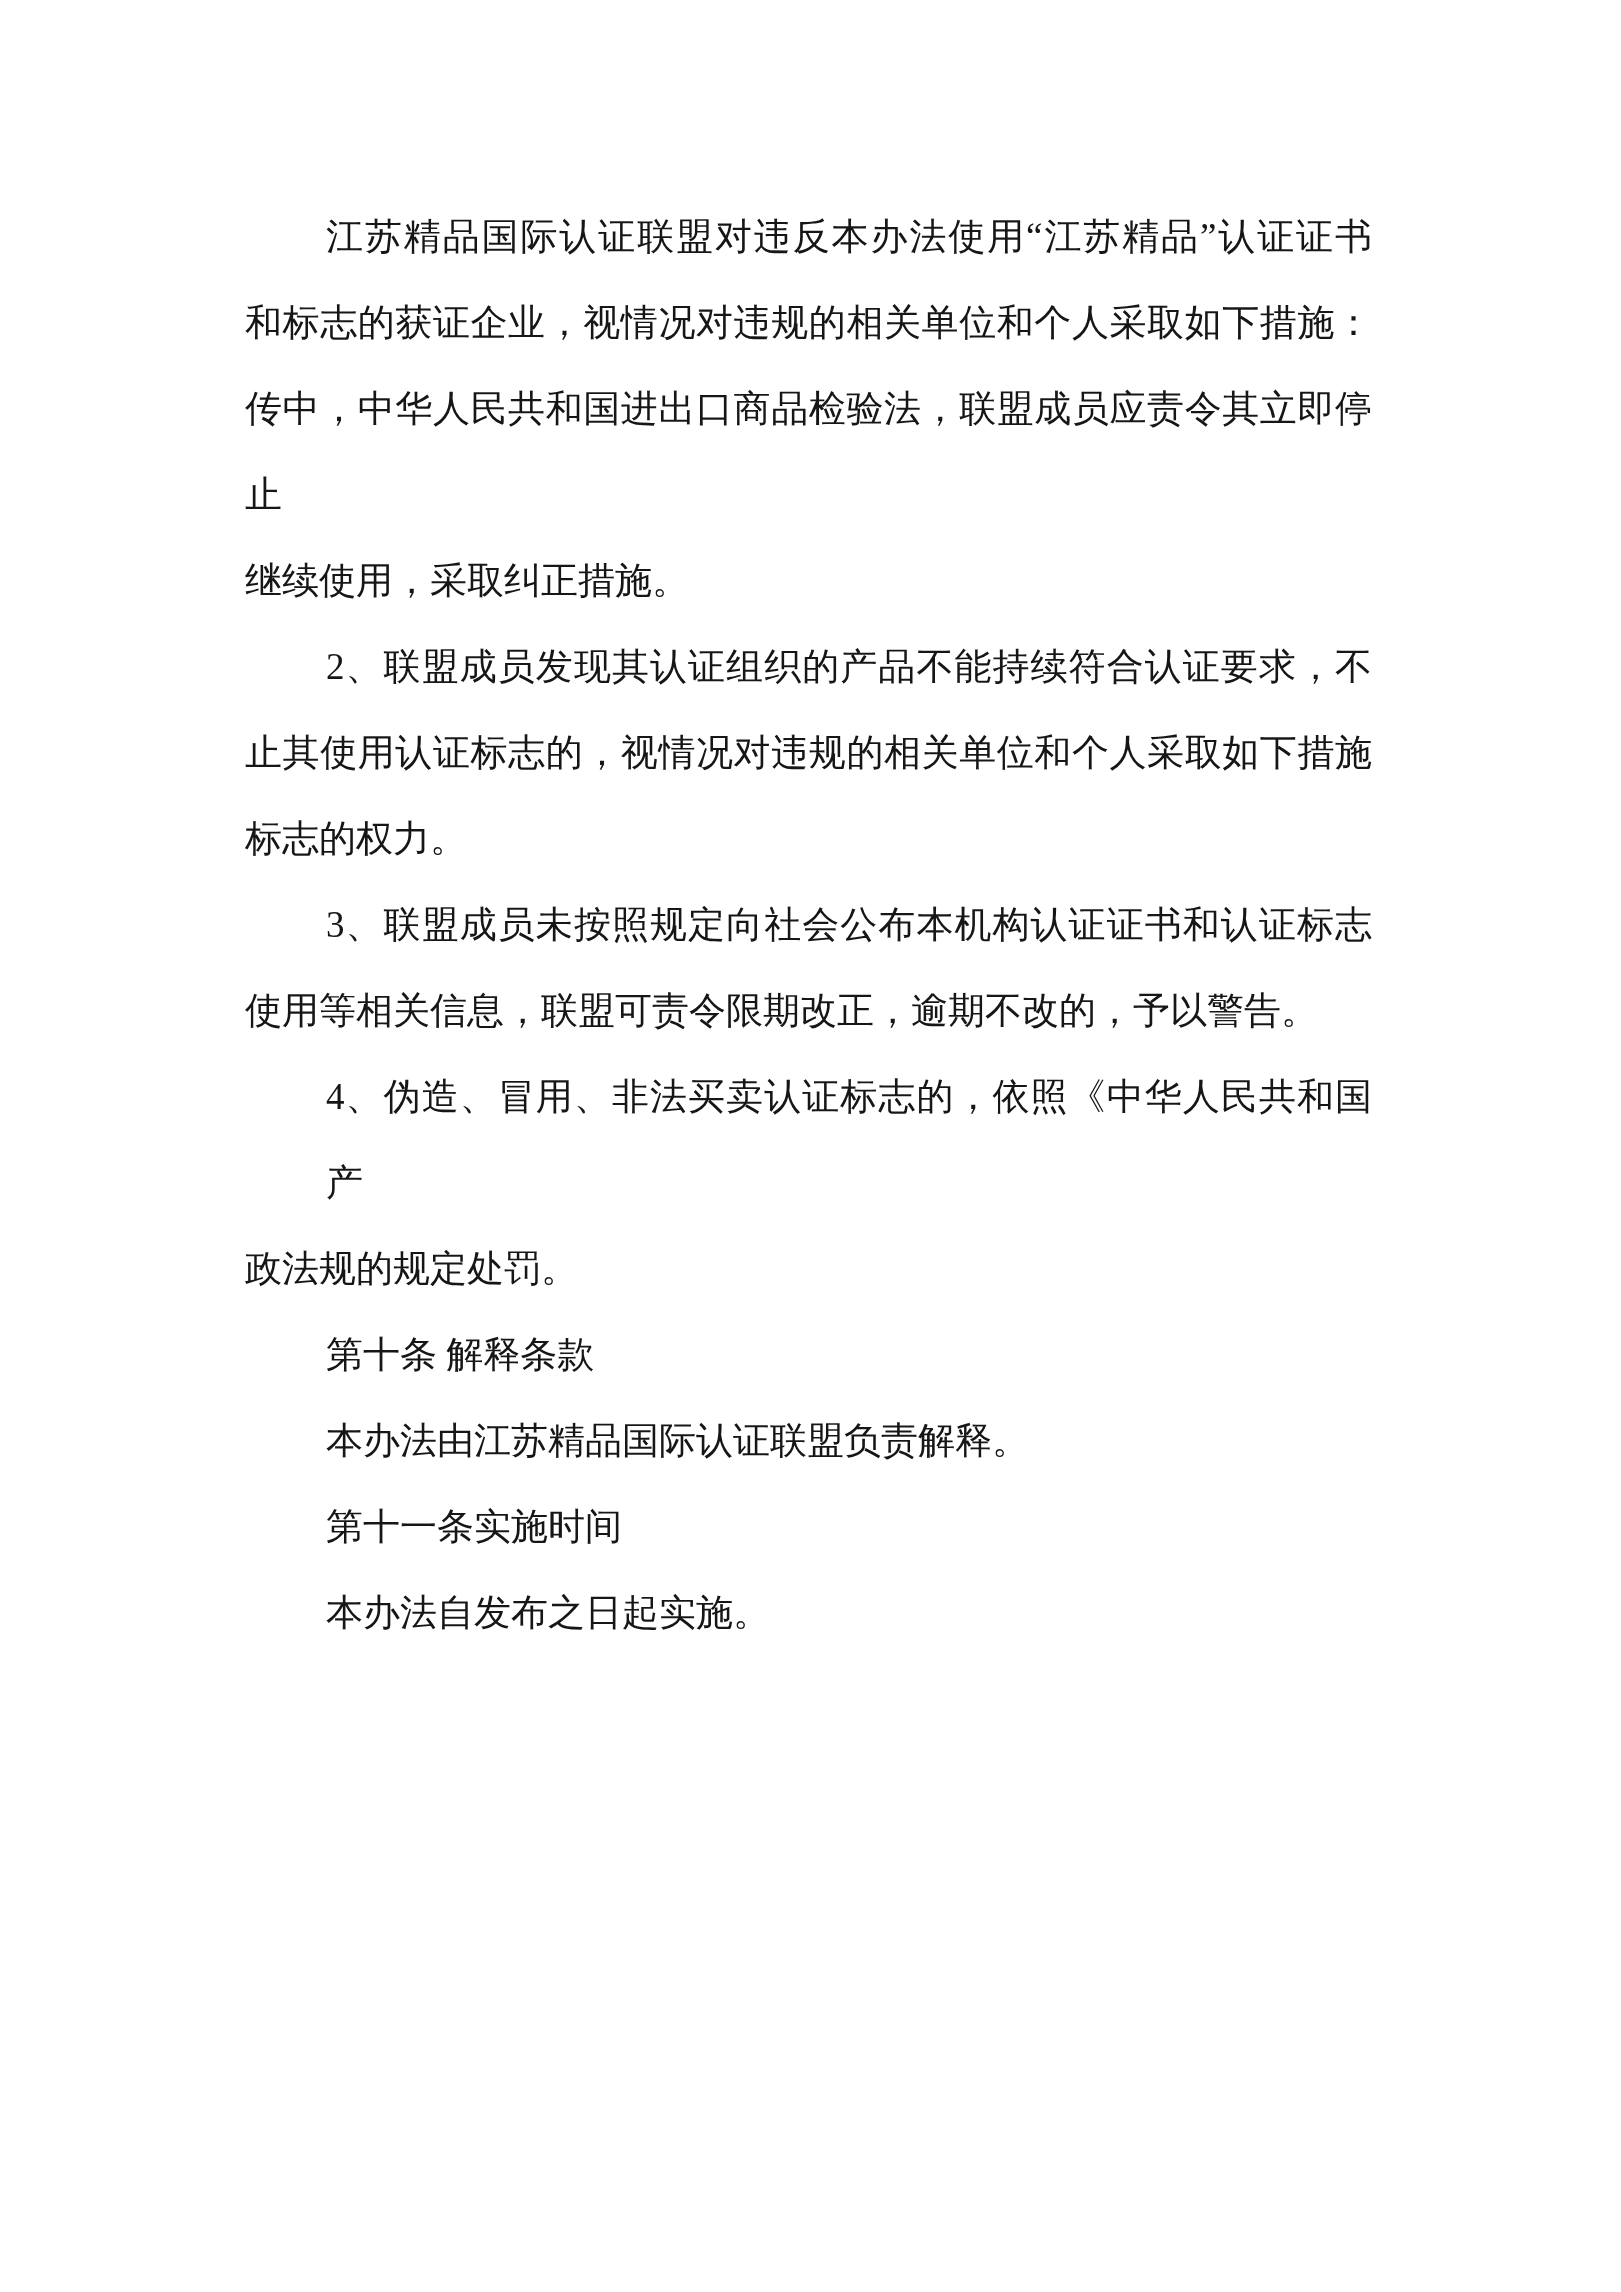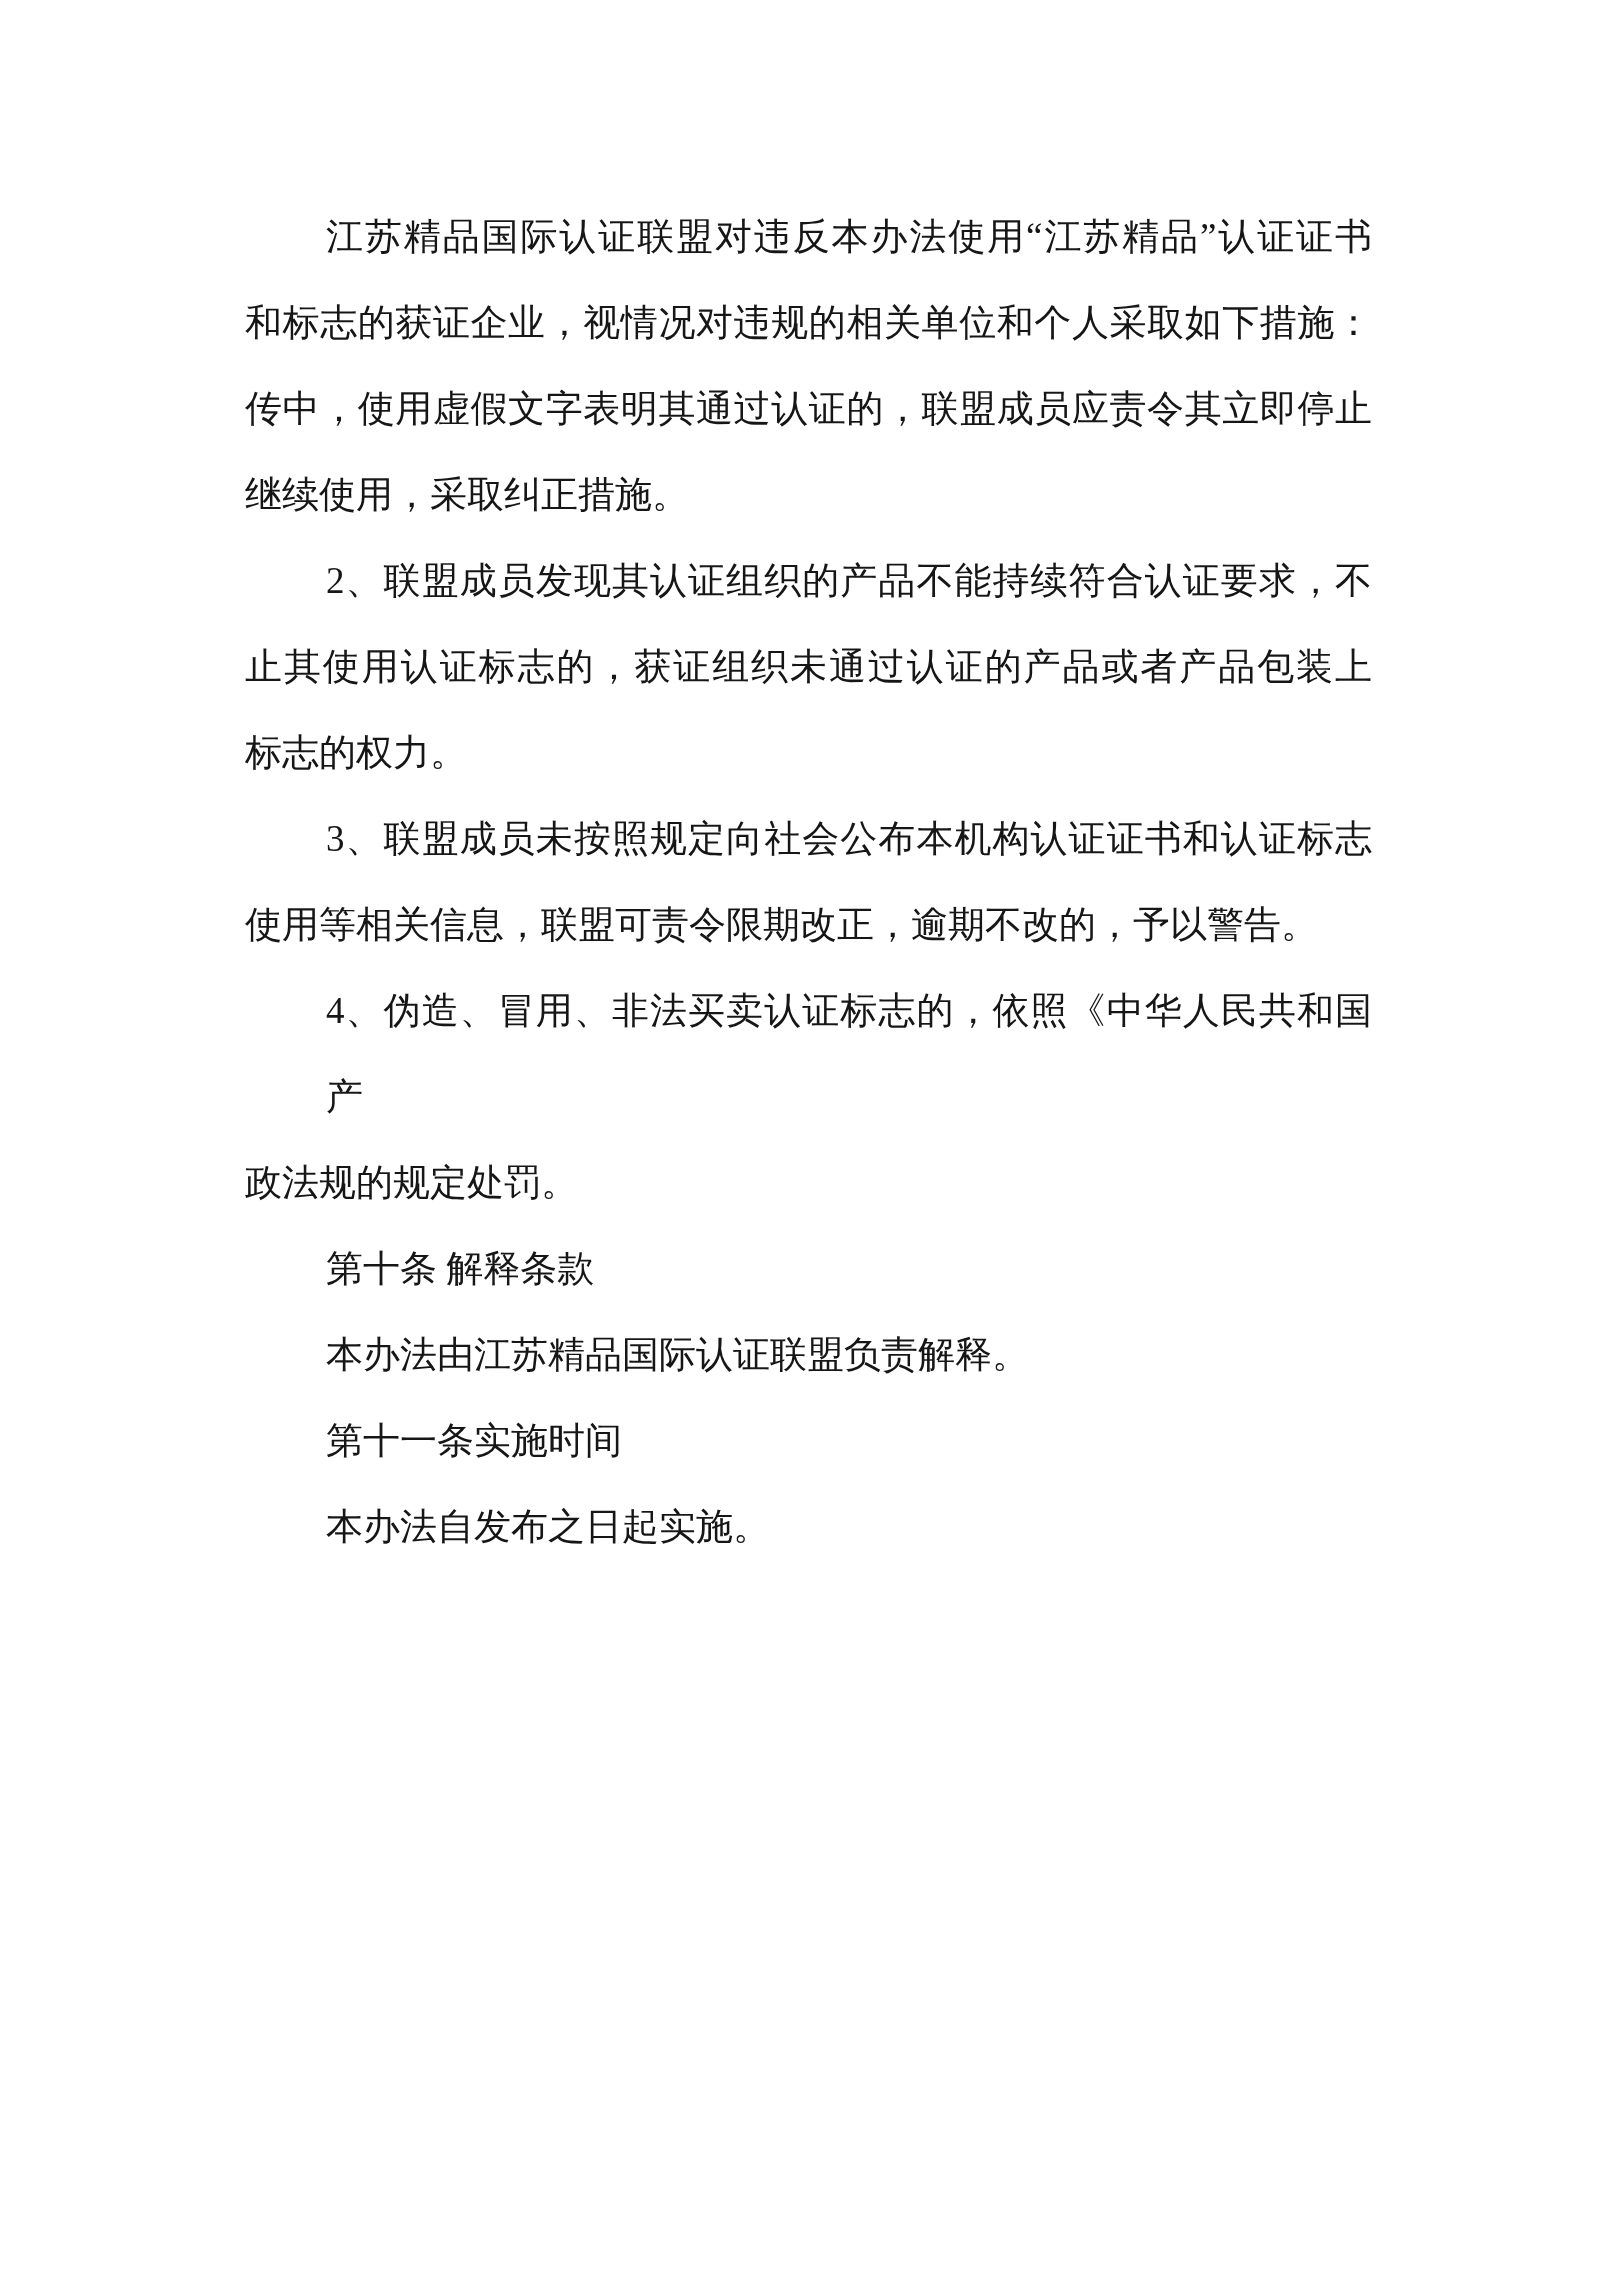--- a/index.html
+++ b/index.html
@@ -38,24 +38,24 @@
     font-weight: normal;
   }
 </style>
 </head>
 <body>
 
 <div class="page">
   <div class="content">
     <div class="line indent fill">江苏精品国际认证联盟对违反本办法使用“江苏精品”认证证书</div>
     <div class="line fill">和标志的获证企业，视情况对违规的相关单位和个人采取如下措施：</div>
-    <div class="line fill">传中，使用虚假文字表明其通过认证的，联盟成员应责令其立即停止</div>
+    <div class="line fill">传中，中华人民共和国进出口商品检验法，联盟成员应责令其立即停止</div>
     <div class="line">继续使用，采取纠正措施。</div>
     <div class="line indent fill">2、联盟成员发现其认证组织的产品不能持续符合认证要求，不</div>
-    <div class="line fill">止其使用认证标志的，获证组织未通过认证的产品或者产品包装上</div>
+    <div class="line fill">止其使用认证标志的，视情况对违规的相关单位和个人采取如下措施</div>
     <div class="line">标志的权力。</div>
     <div class="line indent fill">3、联盟成员未按照规定向社会公布本机构认证证书和认证标志</div>
     <div class="line">使用等相关信息，联盟可责令限期改正，逾期不改的，予以警告。</div>
     <div class="line indent fill">4、伪造、冒用、非法买卖认证标志的，依照《中华人民共和国产</div>
     <div class="line">政法规的规定处罚。</div>
     <div class="line indent bold">第十条 解释条款</div>
     <div class="line indent">本办法由江苏精品国际认证联盟负责解释。</div>
     <div class="line indent bold">第十一条实施时间</div>
     <div class="line indent">本办法自发布之日起实施。</div>
   </div>

